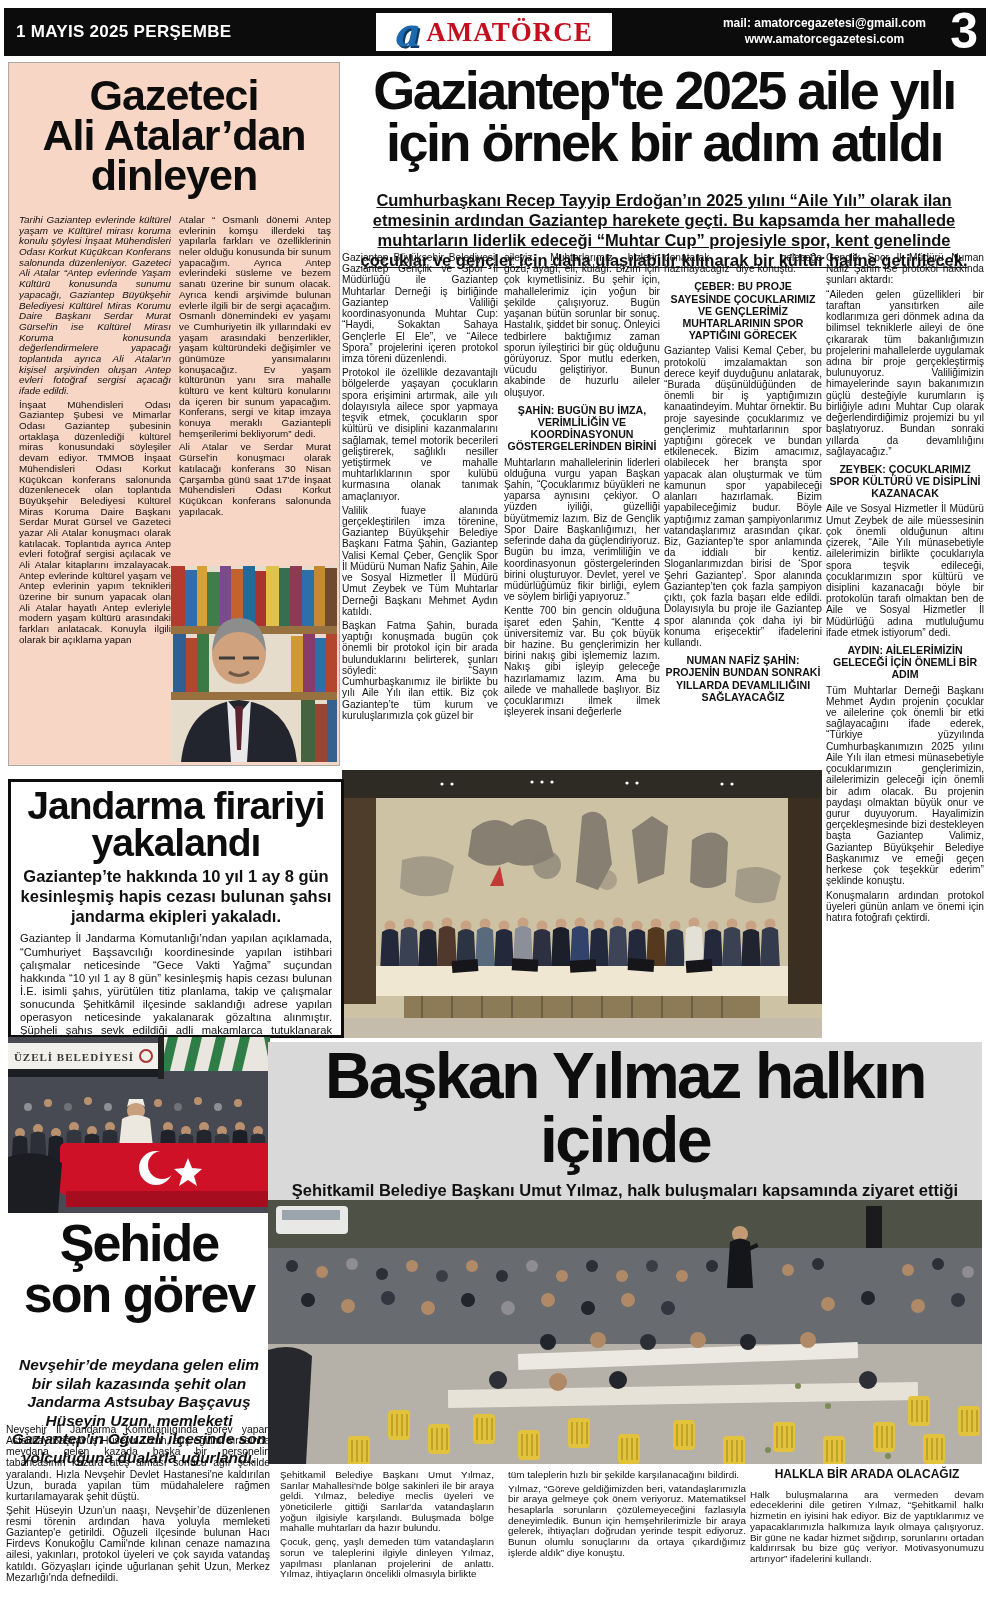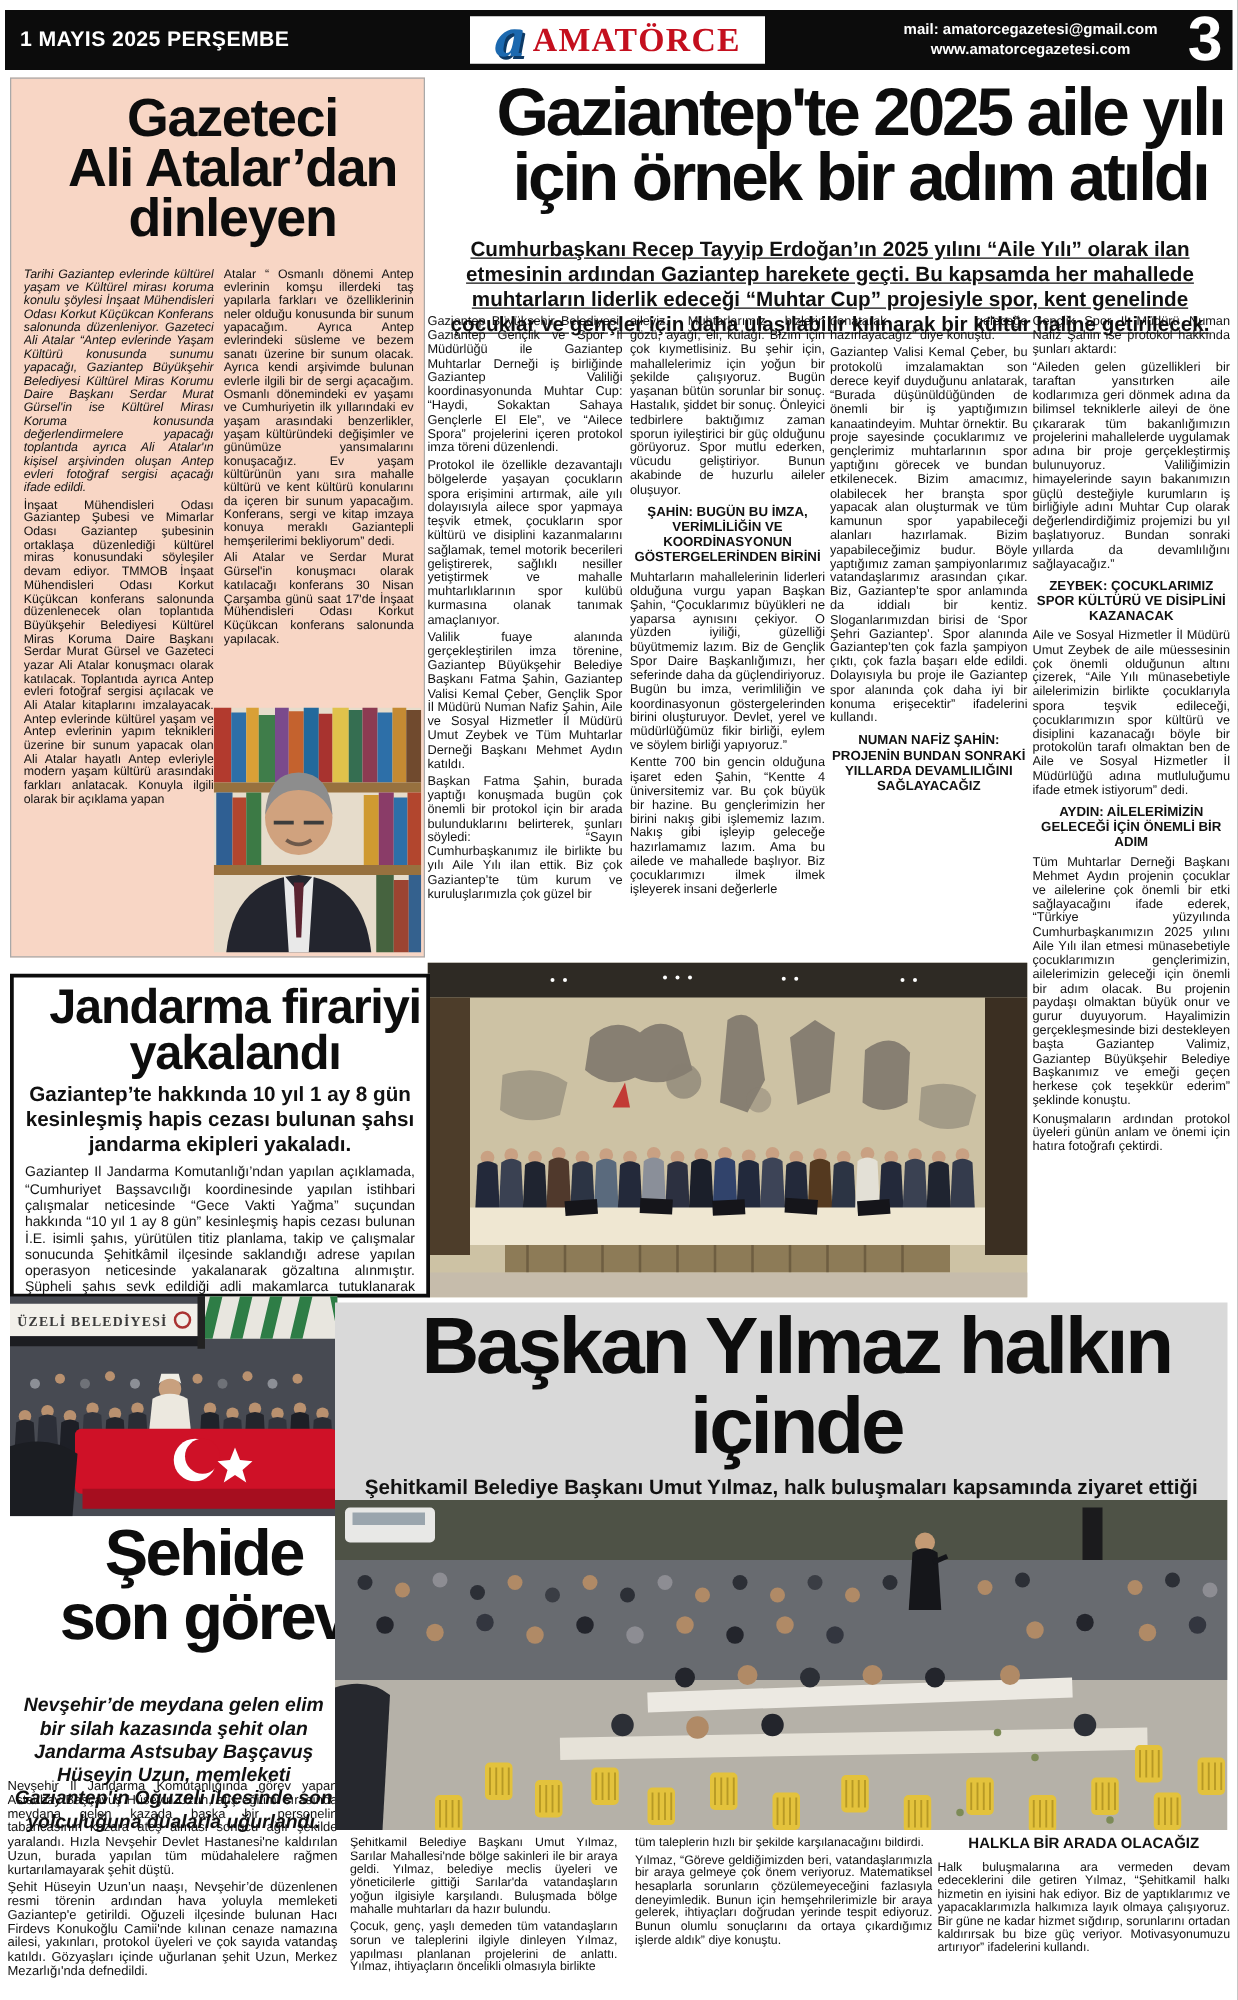--- a/index.html
+++ b/index.html
@@ -9,21 +9,21 @@
   .masthead{position:absolute;top:8px;left:4px;width:982px;height:48px;background:#0c0c0c;color:#fff;}
   .issue-date{position:absolute;left:12px;top:14px;font-size:17px;font-weight:bold;letter-spacing:.3px;}
   .logo-box{position:absolute;left:372px;top:5px;width:236px;height:38px;background:#fff;
             display:flex;align-items:center;justify-content:center;}
   .logo-a{font-family:"DejaVu Serif",serif;font-weight:bold;font-style:italic;color:#1c69af;
           font-size:40px;line-height:34px;margin-right:5px;text-shadow:2px 2px 0 #0d3a66;}
   .logo-name{font-family:"Liberation Serif",serif;font-weight:bold;color:#c40f1e;font-size:27px;letter-spacing:1px;}
   .contact{position:absolute;right:60px;top:7px;text-align:center;font-size:12px;line-height:1.35;font-weight:bold;}
   .pageno{position:absolute;right:8px;top:-6px;font-size:50px;font-weight:bold;}
   
-  .hl{font-weight:800;text-align:center;color:#0d0d0d;padding-left:24px;}
+  .hl{font-weight:800;text-align:center;color:#0d0d0d;}
   .jtxt{font-size:10.2px;line-height:1.1;text-align:justify;overflow:hidden;}
   .jtxt p{margin:0 0 3px 0;}
   .sh{font-weight:bold;text-align:center;font-size:10.6px;line-height:1.15;margin:6px 0 4px 0;}
   .ital{font-style:italic;}
   svg{display:block;}
   
   .kbox{position:absolute;left:8px;top:62px;width:330px;height:702px;background:#f8d6c5;border:1px solid #a9a9a9;}
   .k-hl{padding-top:12px;font-size:43px;line-height:.93;letter-spacing:-1px;}
   .k-col1{position:absolute;left:10px;top:152px;width:152px;height:542px;font-size:9.9px;line-height:1.08;}
   .k-col2{position:absolute;left:170px;top:152px;width:152px;height:348px;font-size:9.9px;line-height:1.08;}
@@ -147,20 +147,21 @@
     <p>Başkan Fatma Şahin, burada yaptığı konuşmada bugün çok önemli bir protokol için bir arada bulunduklarını belirterek, şunları söyledi: “Sayın Cumhurbaşkanımız ile birlikte bu yılı Aile Yılı ilan ettik. Biz çok Gaziantep’te tüm kurum ve kuruluşlarımızla çok güzel bir</p>
   </div>
   <div class="jtxt a-c2">
     <p>aileyiz. Muhtarlarımız bizlerin gözü, ayağı, eli, kulağı. Bizim için çok kıymetlisiniz. Bu şehir için, mahallelerimiz için yoğun bir şekilde çalışıyoruz. Bugün yaşanan bütün sorunlar bir sonuç. Hastalık, şiddet bir sonuç. Önleyici tedbirlere baktığımız zaman sporun iyileştirici bir güç olduğunu görüyoruz. Spor mutlu ederken, vücudu geliştiriyor. Bunun akabinde de huzurlu aileler oluşuyor.</p>
     <div class="sh">ŞAHİN: BUGÜN BU İMZA, VERİMLİLİĞİN VE KOORDİNASYONUN GÖSTERGELERİNDEN BİRİNİ</div>
     <p>Muhtarların mahallelerinin liderleri olduğuna vurgu yapan Başkan Şahin, “Çocuklarımız büyükleri ne yaparsa aynısını çekiyor. O yüzden iyiliği, güzelliği büyütmemiz lazım. Biz de Gençlik Spor Daire Başkanlığımızı, her seferinde daha da güçlendiriyoruz. Bugün bu imza, verimliliğin ve koordinasyonun göstergelerinden birini oluşturuyor. Devlet, yerel ve müdürlüğümüz fikir birliği, eylem ve söylem birliği yapıyoruz.”</p>
     <p>Kentte 700 bin gencin olduğuna işaret eden Şahin, “Kentte 4 üniversitemiz var. Bu çok büyük bir hazine. Bu gençlerimizin her birini nakış gibi işlememiz lazım. Nakış gibi işleyip geleceğe hazırlamamız lazım. Ama bu ailede ve mahallede başlıyor. Biz çocuklarımızı ilmek ilmek işleyerek insani değerlerle</p>
   </div>
   <div class="jtxt a-c3">
     <p>donatarak geleceğe hazırlayacağız” diye konuştu.</p>
+    <div class="sh">ÇEBER: BU PROJE SAYESİNDE ÇOCUKLARIMIZ VE GENÇLERİMİZ MUHTARLARININ SPOR YAPTIĞINI GÖRECEK</div>
     <p>Gaziantep Valisi Kemal Çeber, bu protokolü imzalamaktan son derece keyif duyduğunu anlatarak, “Burada düşünüldüğünden de önemli bir iş yaptığımızın kanaatindeyim. Muhtar örnektir. Bu proje sayesinde çocuklarımız ve gençlerimiz muhtarlarının spor yaptığını görecek ve bundan etkilenecek.  Bizim amacımız, olabilecek her branşta spor yapacak alan oluşturmak ve tüm kamunun spor yapabileceği alanları hazırlamak. Bizim yapabileceğimiz budur. Böyle yaptığımız zaman şampiyonlarımız vatandaşlarımız arasından çıkar. Biz, Gaziantep’te spor anlamında da iddialı bir kentiz. Sloganlarımızdan birisi de ‘Spor Şehri Gaziantep’. Spor alanında Gaziantep’ten çok fazla şampiyon çıktı, çok fazla başarı elde edildi. Dolayısıyla bu proje ile Gaziantep spor alanında çok daha iyi bir konuma erişecektir” ifadelerini kullandı.</p>
     <div class="sh">NUMAN NAFİZ ŞAHİN: PROJENİN BUNDAN SONRAKİ YILLARDA DEVAMLILIĞINI SAĞLAYACAĞIZ</div>
   </div>
   <div class="jtxt a-c4">
     <p>Gençlik Spor İl Müdürü Numan Nafiz Şahin ise protokol hakkında şunları aktardı:</p>
     <p>“Aileden gelen güzellikleri bir taraftan yansıtırken aile kodlarımıza geri dönmek adına da bilimsel tekniklerle aileyi de öne çıkararak tüm bakanlığımızın projelerini mahallelerde uygulamak adına bir proje gerçekleştirmiş bulunuyoruz. Valiliğimizin himayelerinde sayın bakanımızın güçlü desteğiyle kurumların iş birliğiyle adını Muhtar Cup olarak değerlendirdiğimiz projemizi bu yıl başlatıyoruz. Bundan sonraki yıllarda da devamlılığını sağlayacağız.”</p>
     <div class="sh">ZEYBEK: ÇOCUKLARIMIZ SPOR KÜLTÜRÜ VE DİSİPLİNİ KAZANACAK</div>
     <p>Aile ve Sosyal Hizmetler İl Müdürü Umut Zeybek de aile müessesinin çok önemli olduğunun altını çizerek, “Aile Yılı münasebetiyle ailelerimizin birlikte çocuklarıyla spora teşvik edileceği, çocuklarımızın spor kültürü ve disiplini kazanacağı böyle bir protokolün tarafı olmaktan ben de Aile ve Sosyal Hizmetler İl Müdürlüğü adına mutluluğumu ifade etmek istiyorum” dedi.</p>
     <div class="sh">AYDIN: AİLELERİMİZİN GELECEĞİ İÇİN ÖNEMLİ BİR ADIM</div>
     <p>Tüm Muhtarlar Derneği Başkanı Mehmet Aydın projenin çocuklar ve ailelerine çok önemli bir etki sağlayacağını ifade ederek, “Türkiye yüzyılında Cumhurbaşkanımızın 2025 yılını Aile Yılı ilan etmesi münasebetiyle çocuklarımızın gençlerimizin, ailelerimizin geleceği için önemli bir adım olacak. Bu projenin paydaşı olmaktan büyük onur ve gurur duyuyorum. Hayalimizin gerçekleşmesinde bizi destekleyen başta Gaziantep Valimiz, Gaziantep Büyükşehir Belediye Başkanımız ve emeği geçen herkese çok teşekkür ederim” şeklinde konuştu.</p>

